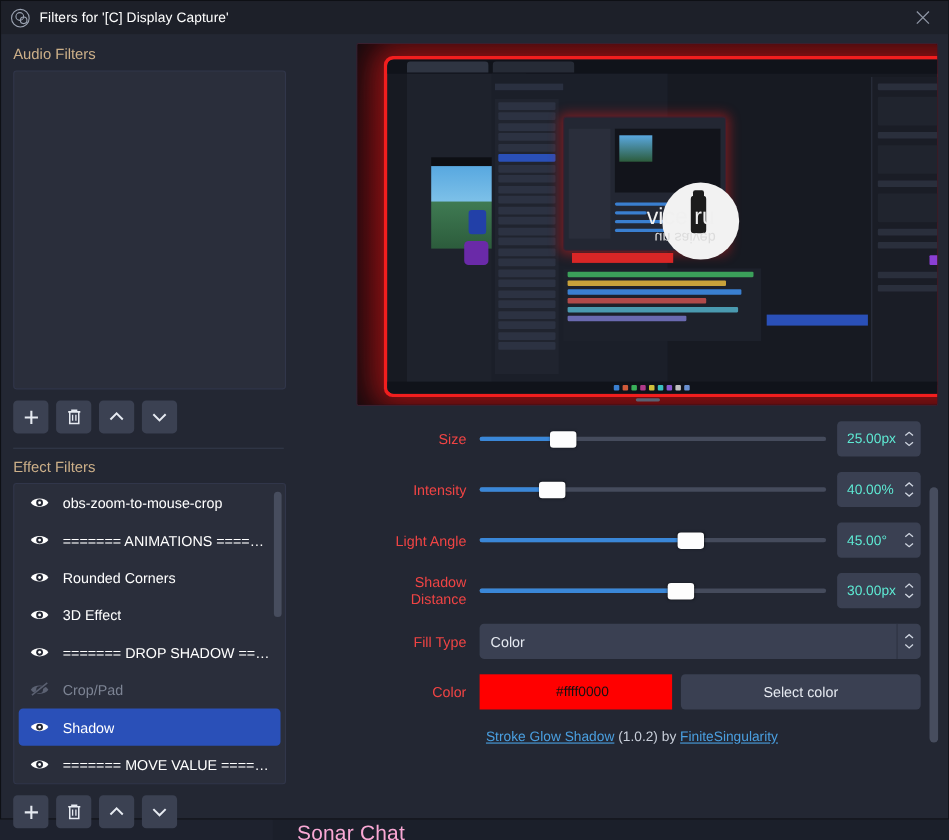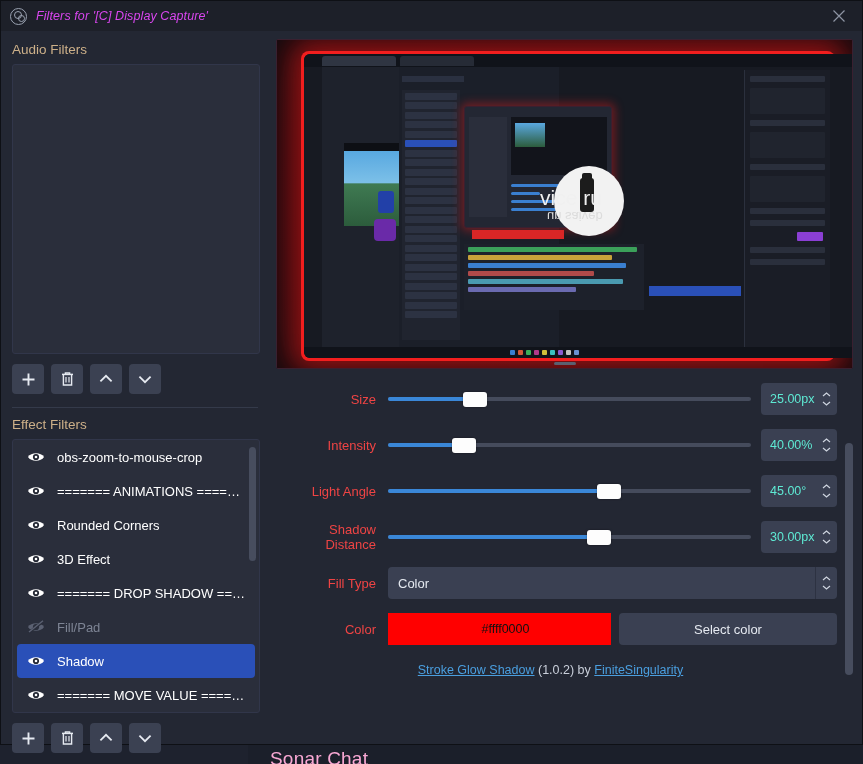--- a/index.html
+++ b/index.html
@@ -89,39 +89,39 @@
     position: absolute;
     right: 1.4px; bottom: 1.2px;
     width: 5px; height: 5px;
     border-radius: 50%;
     background: transparent;
     border: 1.5px solid #9ba3b2;
   }
   .title-text {
     margin-left: 9px;
     font-size: 12.5px;
-    color: #d946ef;
+    color: #ffffff;
     letter-spacing: .1px;
-    font-style: italic;
   }
   .win-close {
     position: absolute;
     right: 0; top: 0;
     width: 46px; height: 30px;
     display: flex; align-items: center; justify-content: center;
     cursor: pointer;
   }
   .win-close svg { display: block; }
 
   
   .dlg-body {
     flex: 1 1 auto;
     display: flex;
     padding: 0;
     position: relative;
+    gap: 48px;
   }
 
   
   .left-col {
     width: 268px;
     flex: 0 0 268px;
     display: flex;
     flex-direction: column;
     padding: 8px 0 0 0;
     position: relative;
@@ -684,21 +684,21 @@
               </div>
               <div class="filter-row disabled">
                 <span class="eye">
                   <svg width="18" height="14" viewBox="0 0 18 14">
                     <path d="M1 7 C4 2, 14 2, 17 7 C14 12, 4 12, 1 7 Z" fill="#5b6172"></path>
                     <circle cx="9" cy="7" r="3.1" fill="#2a2e3b"></circle>
                     <path d="M2 12.6 L16 1.4" stroke="#2a2e3b" stroke-width="2.6"></path>
                     <path d="M2 12.0 L16 0.8" stroke="#5b6172" stroke-width="1.4"></path>
                   </svg>
                 </span>
-                <span class="fname">Fill/Pad</span>
+                <span class="fname">Crop/Pad</span>
               </div>
               <div class="filter-row selected">
                 <span class="eye">
                   <svg width="18" height="14" viewBox="0 0 18 14">
                     <path d="M1 7 C4 2, 14 2, 17 7 C14 12, 4 12, 1 7 Z" fill="#ffffff"></path>
                     <circle cx="9" cy="7" r="3.1" fill="#232733"></circle>
                     <circle cx="9" cy="7" r="1.3" fill="#ffffff"></circle>
                   </svg>
                 </span>
                 <span class="fname">Shadow</span>

